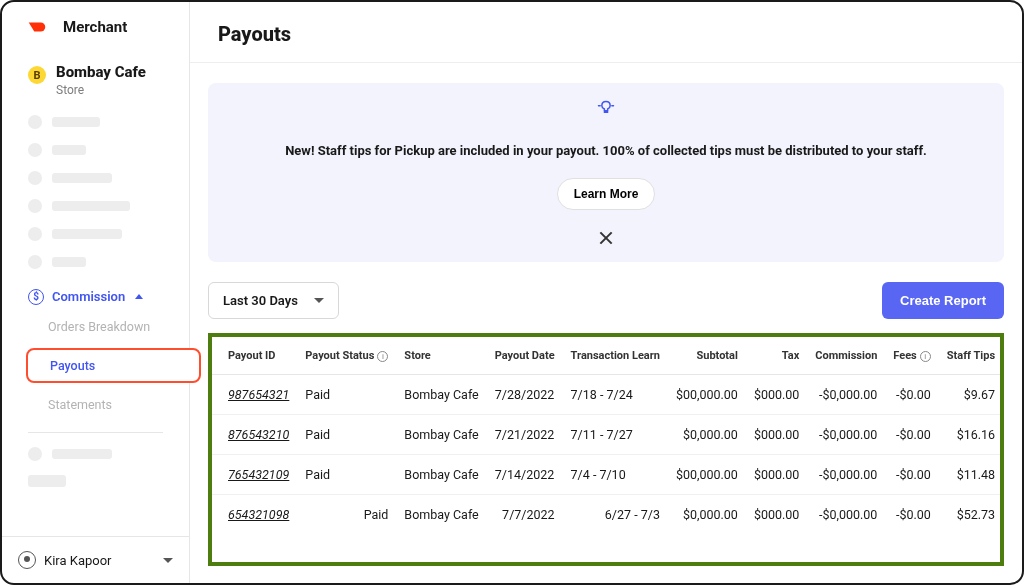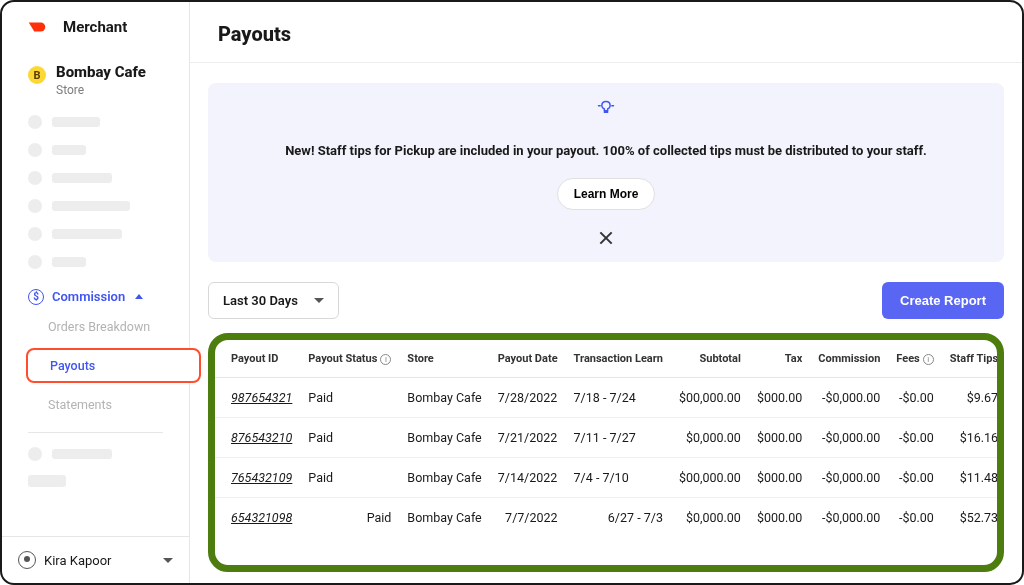--- a/index.html
+++ b/index.html
@@ -179,21 +179,21 @@
       border: 1px solid #d8d8d8; border-radius: 6px; padding: 10px 14px;
       display: flex; align-items: center; gap: 16px; font-size: 13px; font-weight: 600;
       cursor: pointer; background: #fff;
     }
     .create-btn {
       background: #5966f3; color: #fff; border: none; border-radius: 6px;
       padding: 11px 18px; font-size: 13px; font-weight: 600; cursor: pointer;
     }
 
     .table-wrap {
-      border: 7px solid #4d7c0f; border-radius: 20px; overflow: hidden;
+      border: 4px solid #4d7c0f; border-radius: 0; overflow: hidden;
     }
     table { width: 100%; border-collapse: collapse; }
     thead th {
       font-size: 11px; font-weight: 700; text-align: left; padding: 12px 8px;
       color: #333; border-bottom: 1px solid #e6e6e6; white-space: nowrap;
     }
     thead th.ar { text-align: right; }
     thead th:first-child { padding-left: 16px; }
     thead th:last-child { padding-right: 10px; }
     tbody td {

